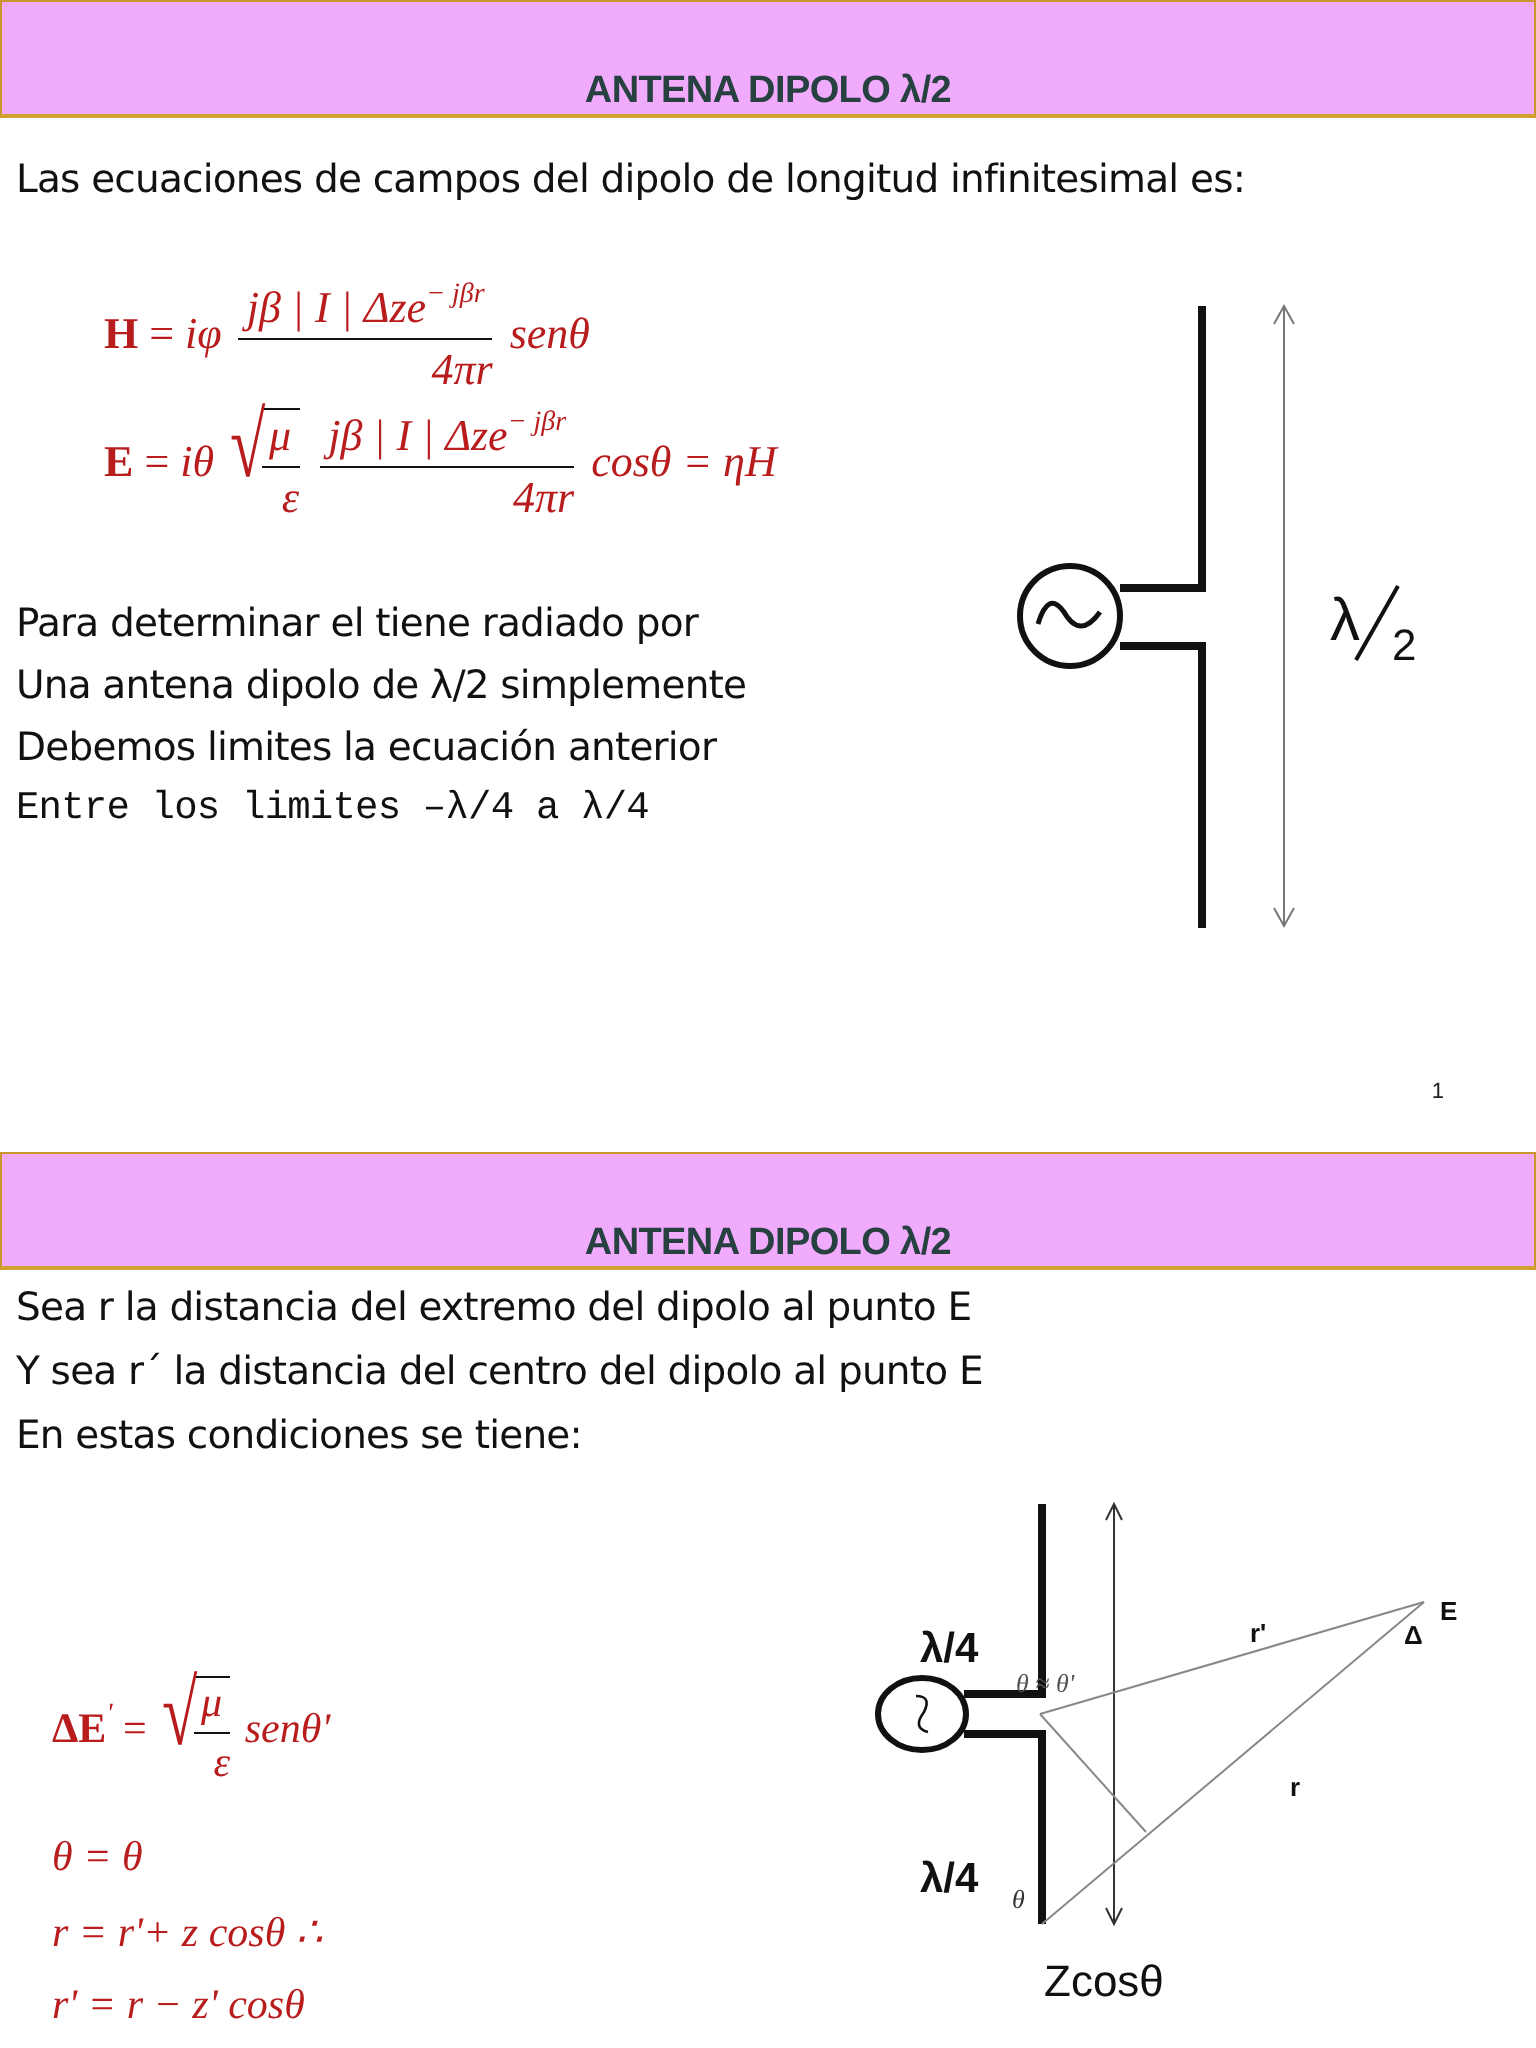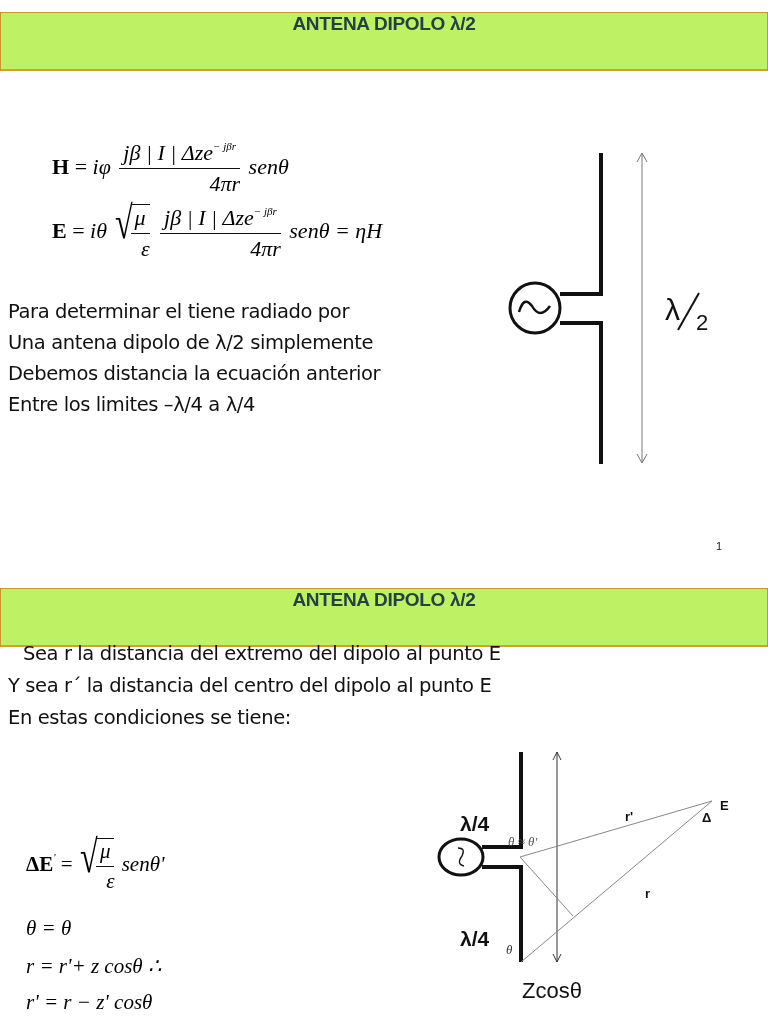--- a/index.html
+++ b/index.html
@@ -2,72 +2,73 @@
 <html><head>
   <meta charset="utf-8">
   <style>
     html, body { margin: 0; padding: 0; background: #ffffff; }
     body { width: 768px; height: 1024px; position: relative; overflow: hidden; font-family: "DejaVu Sans", sans-serif; color: #111; }
     .slide { position: absolute; left: 0; width: 768px; background: #fff; }
     .slide1 { top: 0; height: 575px; }
     .slide2 { top: 576px; height: 448px; }
     .banner {
       position: absolute; left: 0; top: 0; width: 766px; height: 56px;
-      background: #bef264; border: 1px solid #c8962a; border-bottom: 2px solid #d0a030;
-      display: flex; align-items: flex-start; justify-content: center; margin-top: 12px;
+      background: #f0abfc; border: 1px solid #c8962a; border-bottom: 2px solid #d0a030;
+      display: flex; align-items: flex-end; justify-content: center;
     }
     .banner-title { font-family: "Liberation Sans", sans-serif; font-weight: bold; font-size: 19px; color: #274040; letter-spacing: -0.3px; }
     .text-line { position: absolute; left: 8px; font-family: "DejaVu Sans", sans-serif; font-size: 19.5px; color: #111; white-space: nowrap; letter-spacing: -0.4px; }
-    .eq { position: absolute; font-family: "Liberation Serif", serif; font-size: 22px; color: #000000; white-space: nowrap; }
+    .eq { position: absolute; font-family: "Liberation Serif", serif; font-size: 22px; color: #b91c1c; white-space: nowrap; }
     .eq i { font-style: italic; }
     .frac { display: inline-block; vertical-align: middle; text-align: center; margin: 0 3px; }
     .frac .num { display: block; border-bottom: 1px solid #111; padding: 0 4px 2px; }
     .frac .den { display: block; padding-top: 2px; text-align: right; }
     .sqrt { display: inline-block; vertical-align: middle; position: relative; padding-left: 16px; margin: 0 2px; }
     .sqrt .rad { display: inline-block; border-top: 1px solid #111; }
     .sqrt .sym { position: absolute; left: 0; top: -4px; font-size: 46px; line-height: 1; transform: scaleX(0.7); transform-origin: left; }
-    .sup { font-size: 11px; vertical-align: 10px; font-style: italic; }
+    .sup { font-size: 14px; vertical-align: 10px; font-style: italic; }
     .page-num { position: absolute; right: 46px; top: 540px; font-family: "Liberation Sans", sans-serif; font-size: 11px; color: #222; }
     svg text { font-family: "Liberation Sans", sans-serif; }
   </style>
 </head>
 <body>
 
 <div class="slide slide1">
   <div class="banner">
     <span class="banner-title">ANTENA DIPOLO λ/2</span>
   </div>
 
+  <div class="text-line" style="top:78px;">Las ecuaciones de campos del dipolo de longitud infinitesimal es:</div>
 
   <div class="eq" style="left:52px; top:140px;">
     <b>H</b><span> = </span><i>iφ</i>
     <span class="frac">
       <span class="num"><i>jβ | I | Δze</i><span class="sup">− jβr</span></span>
       <span class="den"><i>4πr</i></span>
     </span>
     <i>senθ</i>
   </div>
 
   <div class="eq" style="left:52px; top:204px;">
     <b>E</b><span> = </span><i>iθ</i>
     <span class="sqrt">
       <span class="sym">√</span>
       <span class="rad"><span class="frac" style="margin:0;"><span class="num"><i>μ</i></span><span class="den"><i>ε</i></span></span></span>
     </span>
     <span class="frac">
       <span class="num"><i>jβ | I | Δze</i><span class="sup">− jβr</span></span>
       <span class="den"><i>4πr</i></span>
     </span>
-    <i>senθ = ηH</i>
+    <i>cosθ = ηH</i>
   </div>
 
   <div class="text-line" style="top:300px;">Para determinar el tiene radiado por</div>
   <div class="text-line" style="top:331px;text-align:right;">Una antena dipolo de λ/2 simplemente</div>
-  <div class="text-line" style="top:362px;">Debemos distancia la ecuación anterior</div>
-  <div class="text-line" style="top:393px;">Entre los limites –λ/4 a  λ/4</div>
+  <div class="text-line" style="top:362px;">Debemos limites la ecuación anterior</div>
+  <div class="text-line" style="top:393px;font-family:Liberation Mono, monospace;">Entre los limites –λ/4 a  λ/4</div>
 
   <svg style="position:absolute; left:480px; top:140px;" width="260" height="340">
     <g>
       <polyline points="121,13 121,154 80,154" fill="none" stroke="#111" stroke-width="4"></polyline>
       <polyline points="80,183 121,183 121,324" fill="none" stroke="#111" stroke-width="4"></polyline>
     </g>
     <g>
       <circle cx="55" cy="168" r="25" fill="#fff" stroke="#111" stroke-width="3"></circle>
       <path d="M39,172 Q44,155 52,166 Q60,180 70,166" fill="none" stroke="#111" stroke-width="2.5"></path>
     </g>
@@ -82,21 +83,21 @@
   </svg>
 
   <div class="page-num">1</div>
 </div>
 
 <div class="slide slide2">
   <div class="banner">
     <span class="banner-title">ANTENA DIPOLO λ/2</span>
   </div>
 
-  <div class="text-line" style="top:66px;margin-left:15px;">Sea r la distancia del extremo del dipolo al punto E</div>
+  <div class="text-line" style="top:66px;">Sea r la distancia del extremo del dipolo al punto E</div>
   <div class="text-line" style="top:130px;">En estas condiciones se tiene:</div>
   <div class="text-line" style="top:98px;">Y sea r´ la distancia del centro del dipolo al punto E</div>
 
   <div class="eq" style="left:26px; top:262px; font-size:21px;">
     <b>ΔE</b><span class="sup">'</span><span> = </span>
     <span class="sqrt">
       <span class="sym">√</span>
       <span class="rad"><span class="frac" style="margin:0;"><span class="num"><i>μ</i></span><span class="den"><i>ε</i></span></span></span>
     </span>
     <i>senθ'</i>

